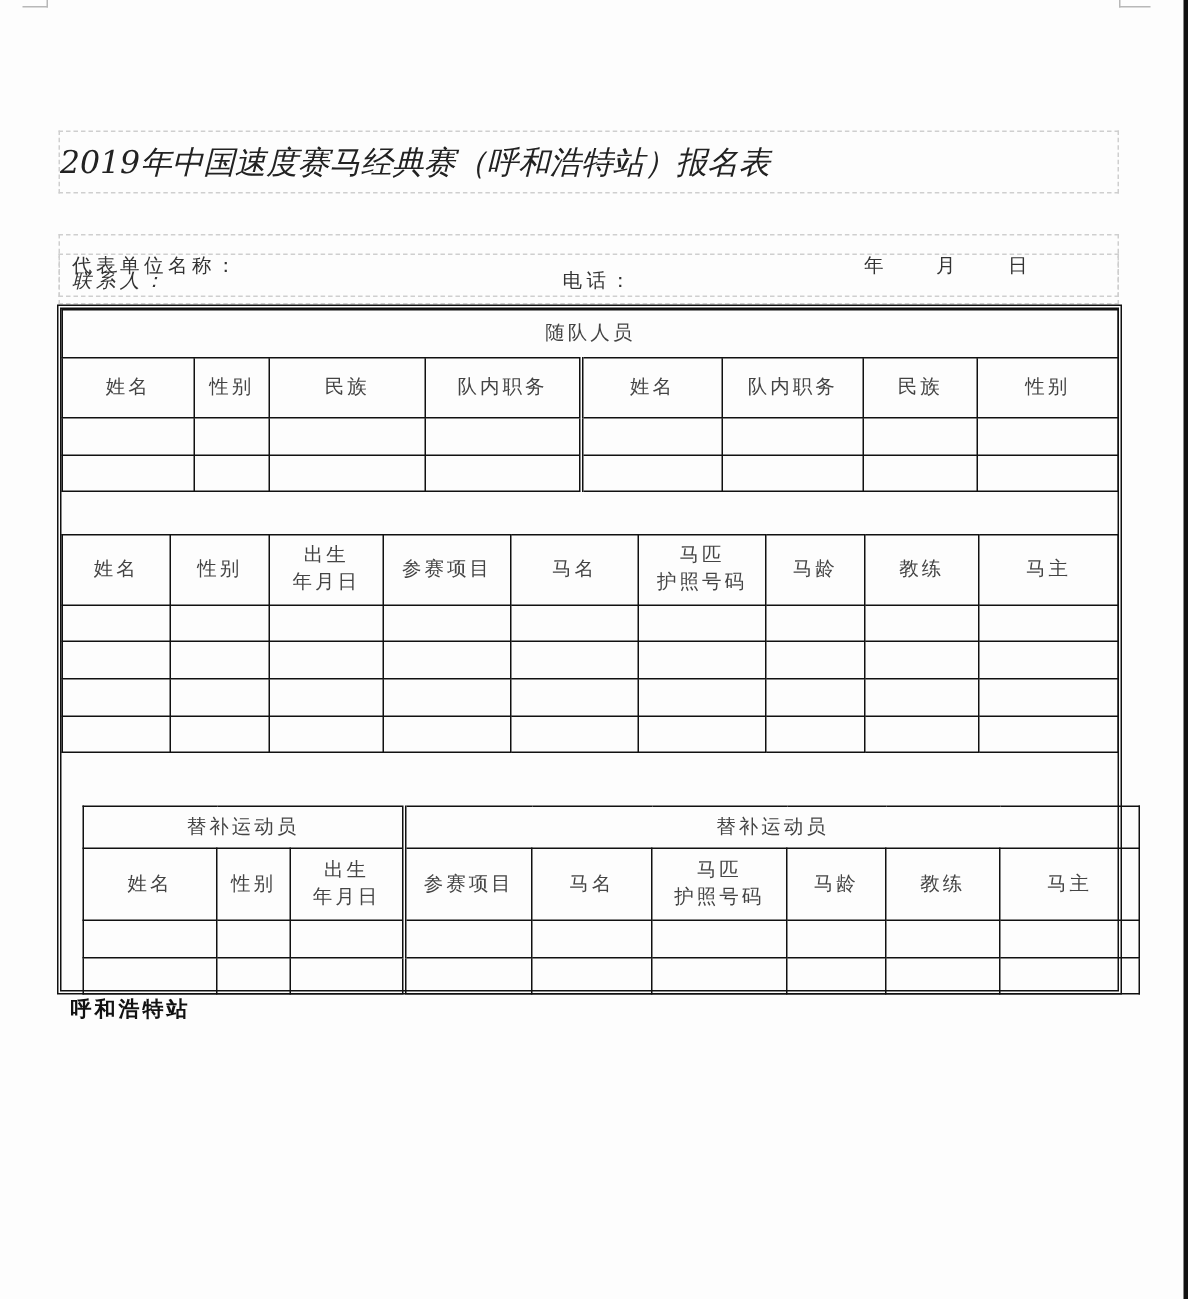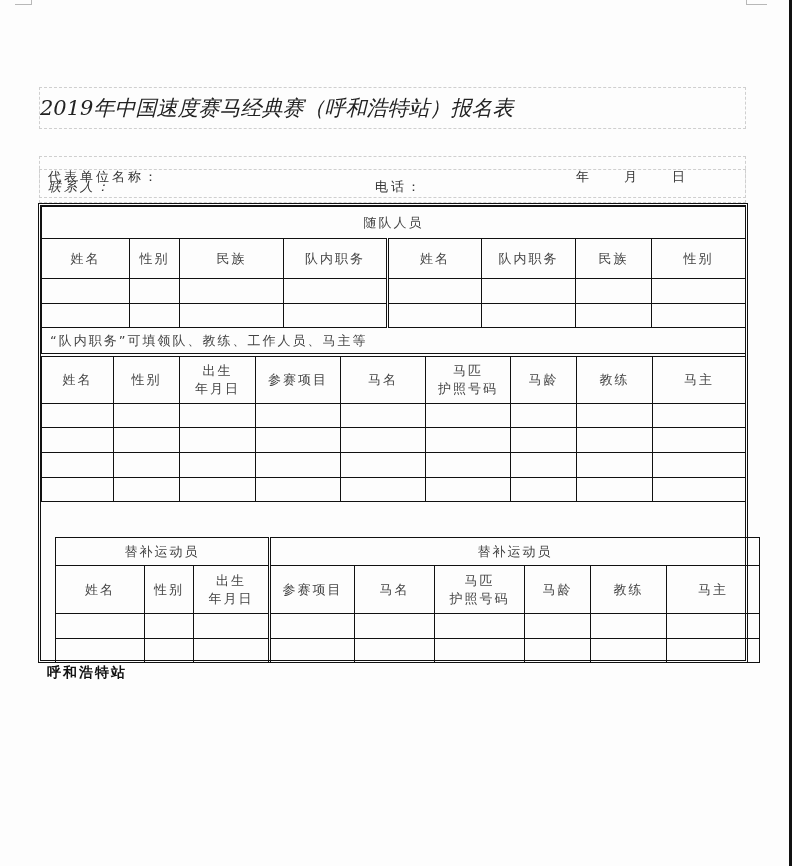--- a/index.html
+++ b/index.html
@@ -80,23 +80,20 @@
   <tr style="height:24px">
     <td></td>
         <td></td>
     <td></td>
         <td></td>
     <td class="dbl-left"></td>
         <td></td>
     <td></td>
         <td></td>
   </tr>
-  <tr style="height:26px">
-    <td colspan="8" class="note">“队内职务”可填领队、教练、工作人员、马主等</td>
-  </tr>
 </tbody>
   </table>
 
 <table class="grid" style="left:41px;top:356px;width:704px;">
   <colgroup>
     <col style="width:72px">
       <col style="width:66px">
       <col style="width:76px">
       <col style="width:85px">
     <col style="width:85px">

